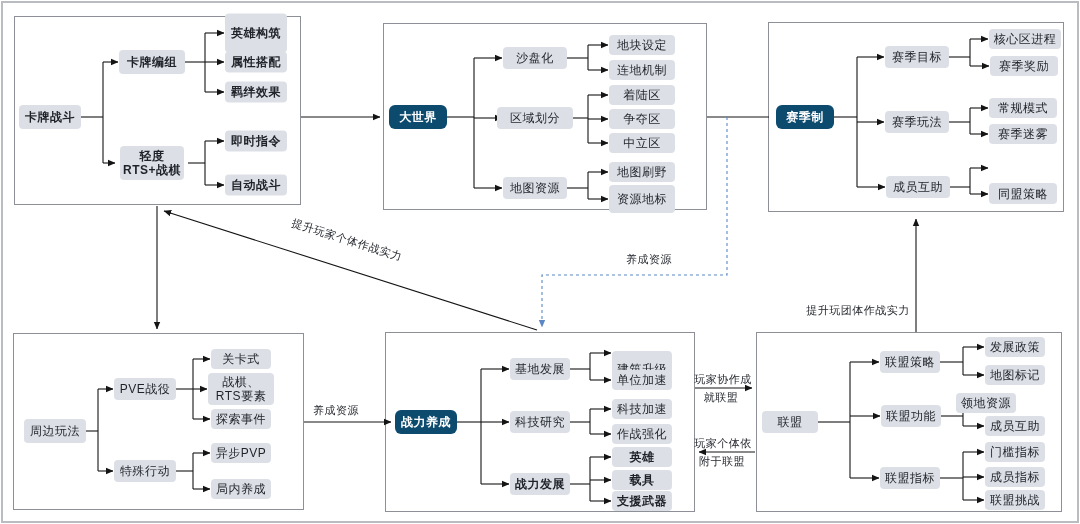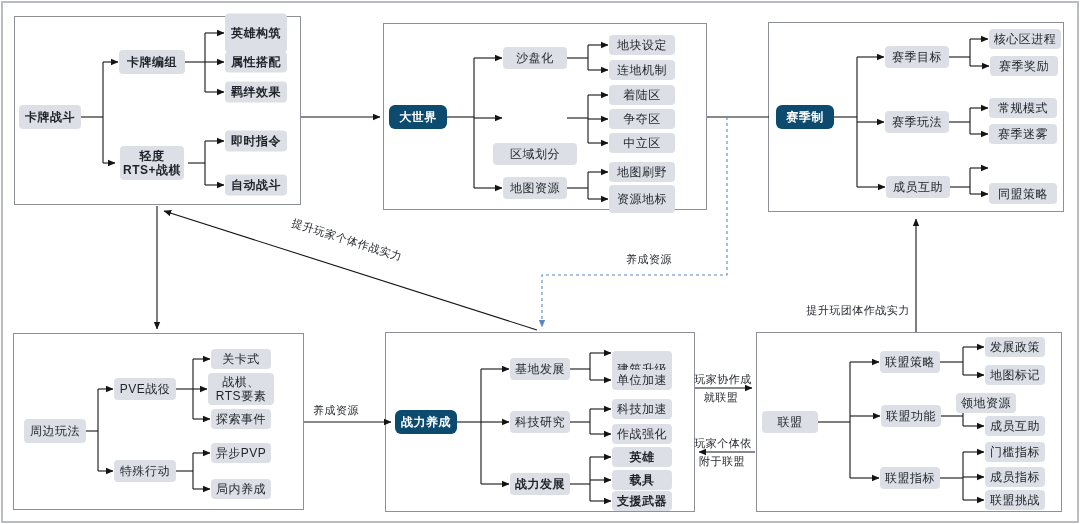--- a/index.html
+++ b/index.html
@@ -160,21 +160,21 @@
     <div class="node bold" style="left: 256px; top: 92px; width: 62px; height: 21px;">羁绊效果</div>
     <div class="node bold" style="left: 152px; top: 163px; width: 64px; height: 34px;">轻度
 RTS+战棋</div>
     <div class="node bold" style="left: 256px; top: 141px; width: 62px; height: 21px;">即时指令</div>
     <div class="node bold" style="left: 256px; top: 185px; width: 62px; height: 21px;">自动战斗</div>
     <div class="gbox" style="left: 383px; top: 23px; width: 324px; height: 187px;"></div>
     <div class="node red" style="left: 418px; top: 117px; width: 58px; height: 24px;">大世界</div>
     <div class="node" style="left: 535px; top: 58px; width: 64px; height: 22px;">沙盘化</div>
     <div class="node" style="left: 642px; top: 45px; width: 66px; height: 20px;">地块设定</div>
     <div class="node" style="left: 642px; top: 70px; width: 66px; height: 20px;">连地机制</div>
-    <div class="node" style="left: 535px; top: 118px; width: 84px; height: 22px; margin-top: 36px;">区域划分</div>
+    <div class="node" style="left: 535px; top: 118px; width: 76px; height: 22px;">区域划分</div>
     <div class="node" style="left: 642px; top: 95px; width: 66px; height: 20px;">着陆区</div>
     <div class="node" style="left: 642px; top: 119px; width: 66px; height: 20px;">争夺区</div>
     <div class="node" style="left: 642px; top: 143px; width: 66px; height: 20px;">中立区</div>
     <div class="node" style="left: 535px; top: 188px; width: 64px; height: 22px;">地图资源</div>
     <div class="node" style="left: 642px; top: 172px; width: 66px; height: 20px;">地图刷野</div>
     <div class="node" style="left: 642px; top: 199px; width: 66px; height: 28px;">资源地标</div>
     <div class="gbox" style="left: 768px; top: 22px; width: 296px; height: 190px;"></div>
     <div class="node red" style="left: 805px; top: 117px; width: 58px; height: 24px;">赛季制</div>
     <div class="node" style="left: 917px; top: 57px; width: 64px; height: 22px;">赛季目标</div>
     <div class="node" style="left: 1025px; top: 39px; width: 72px; height: 20px;">核心区进程</div>

